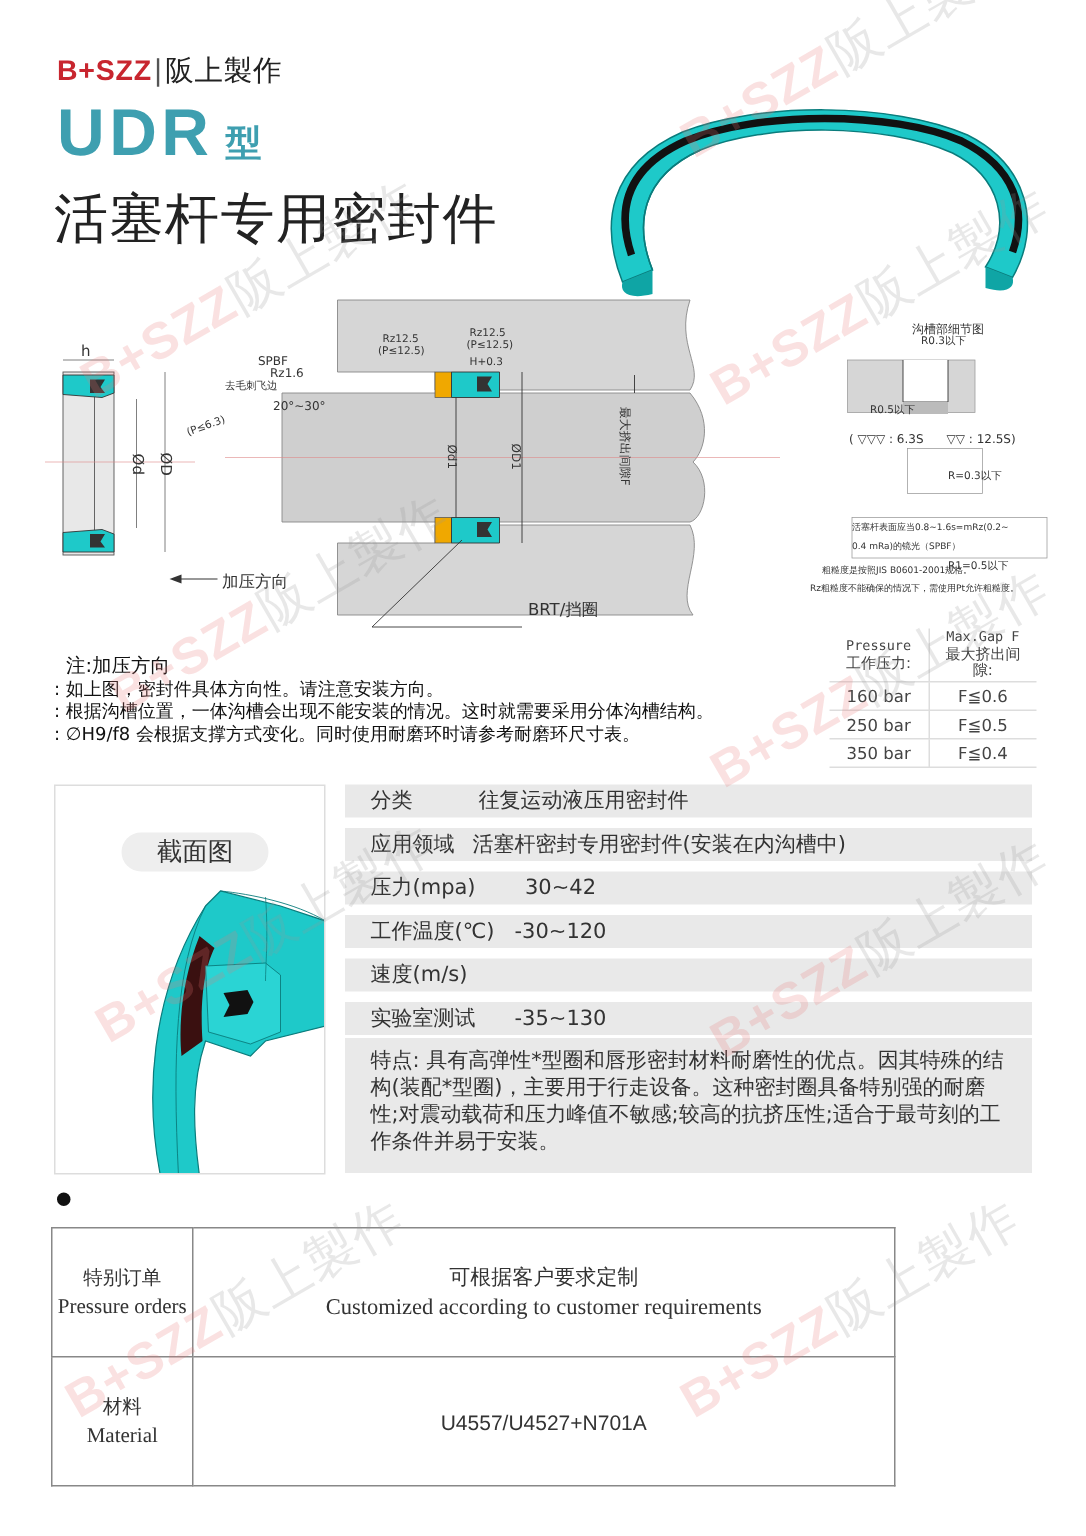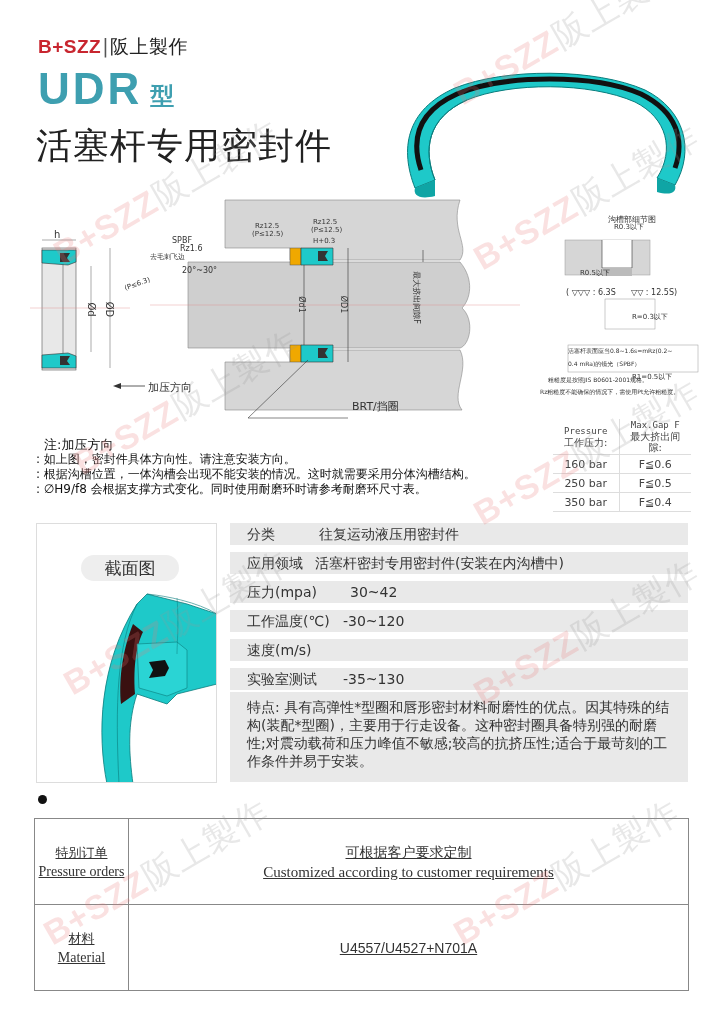--- a/index.html
+++ b/index.html
@@ -39,21 +39,21 @@
 
   .spec-rows { position: absolute; left: 230px; top: 523px; width: 458px; }
   .spec-row { height: 22px; background: #e9e9e9; margin-bottom: 7px; font-size: 14px; line-height: 22px; color: #333; padding-left: 17px; white-space: nowrap; }
   .spec-row .k { display: inline-block; }
   .spec-row .v { display: inline-block; }
   .feature { position: absolute; left: 230px; top: 692px; width: 458px; height: 90px; background: #e9e9e9; padding: 6px 17px; font-size: 14px; line-height: 18px; color: #333; }
 
   .order-note { position: absolute; left: 38px; top: 793px; font-size: 12px; color: #222; }
   .order-note .dot { display: inline-block; width: 9px; height: 9px; border-radius: 50%; background: #111; margin-right: 6px; vertical-align: 0px; }
 
-  .order-table { position: absolute; left: 34px; top: 818px; width: 655px; border-collapse: collapse; text-decoration: underline; }
+  .order-table { position: absolute; left: 34px; top: 818px; width: 563px; border-collapse: collapse; }
   .order-table td { border: 1px solid #888; text-align: center; color: #333; }
   .order-table .lbl { width: 94px; font-family: "Liberation Serif", serif; font-size: 14px; line-height: 19px; }
   .order-table .lbl .cn { font-family: "DejaVu Sans", sans-serif; font-size: 13px; }
   .order-table tr.r1 td { height: 86px; }
   .order-table tr.r2 td { height: 86px; }
   .order-table .val { font-size: 14px; line-height: 20px; }
   .order-table .val .en { font-family: "Liberation Serif", serif; font-size: 15px; }
   .order-table .val .mat { font-family: "Liberation Sans", sans-serif; font-size: 14px; }
 
   .wm { position: absolute; color: rgba(230, 120, 120, 0.22); font-family: "Liberation Sans", sans-serif; font-weight: bold; font-size: 34px; transform: rotate(-30deg); white-space: nowrap; pointer-events: none; letter-spacing: 1px; }

